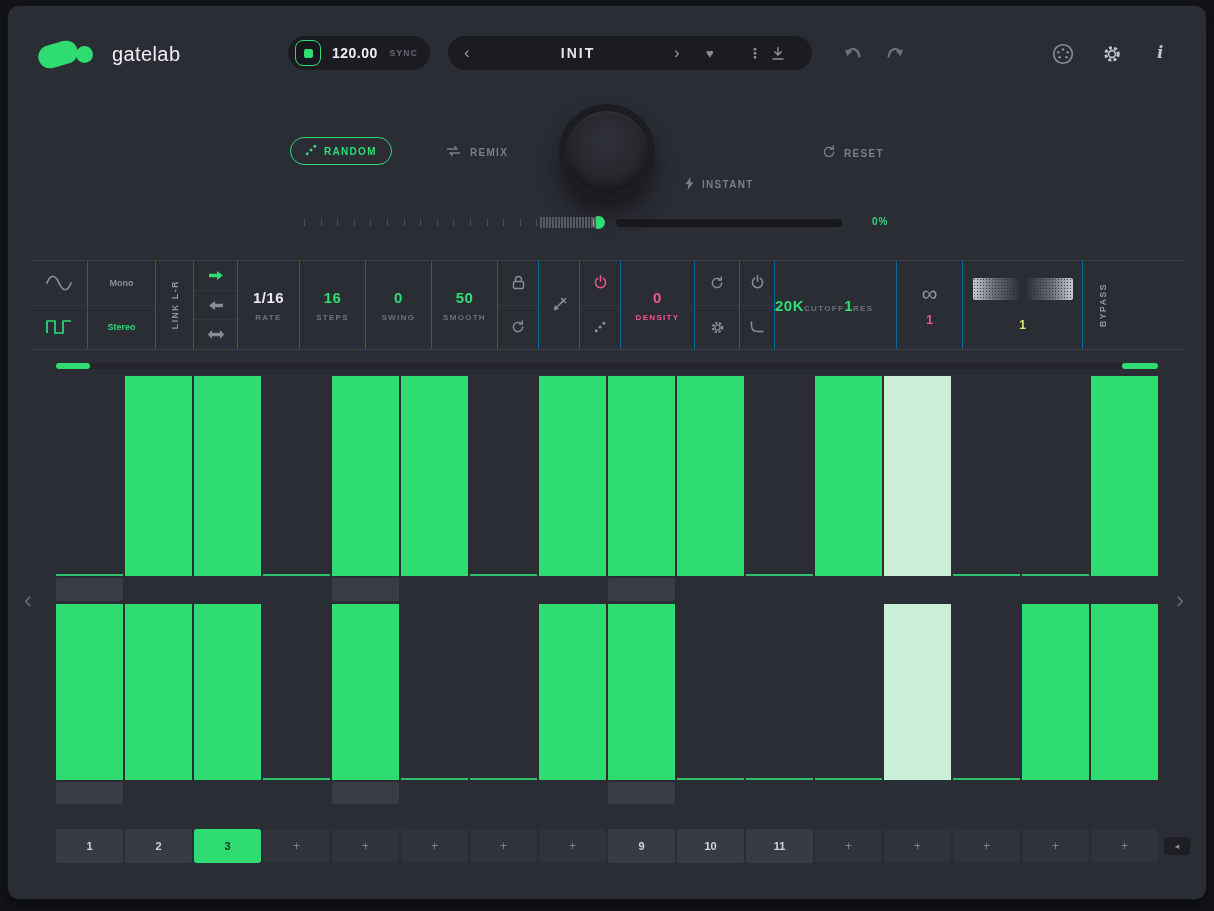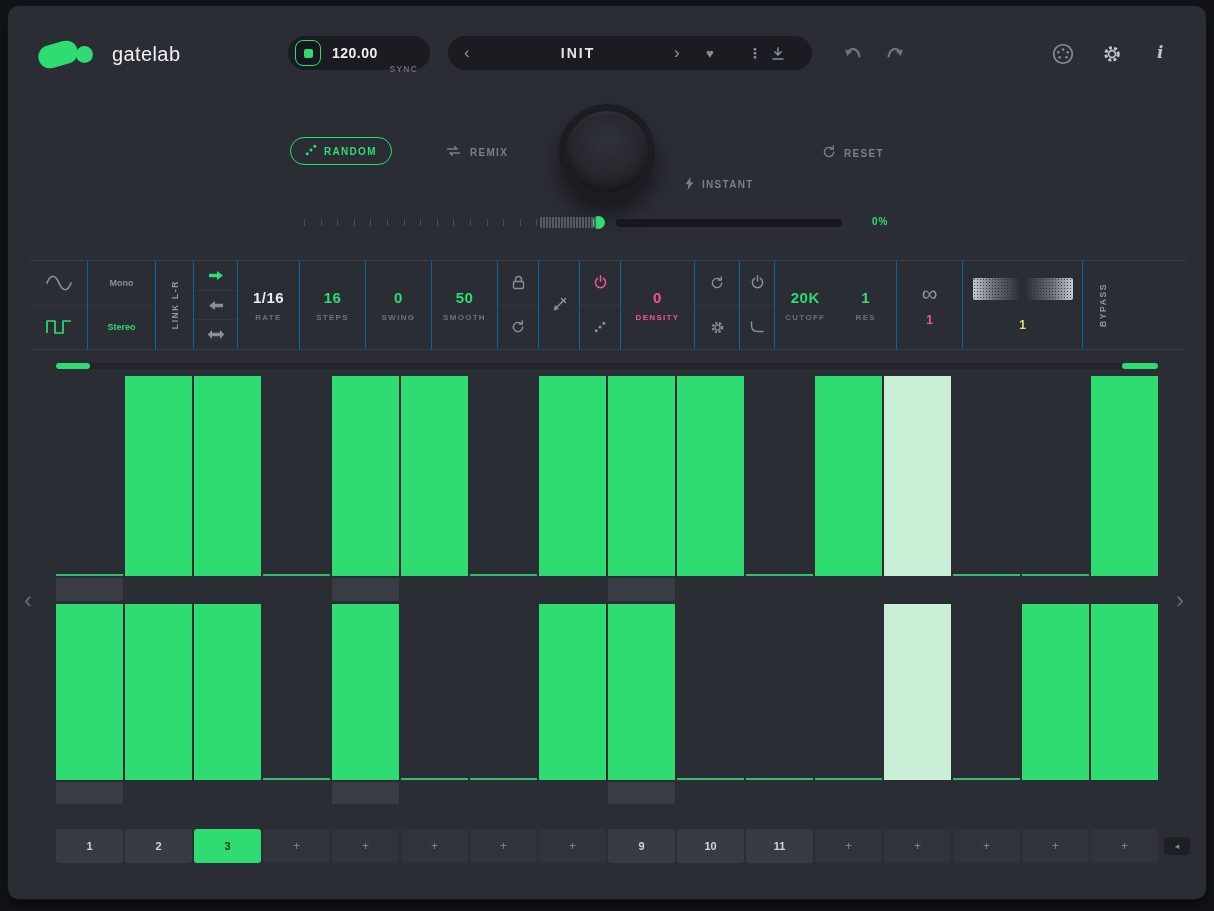--- a/index.html
+++ b/index.html
@@ -15,21 +15,21 @@
   .logo-mark .b1{position:absolute;left:0;top:4px;width:40px;height:23px;background:var(--accent);border-radius:13px;transform:rotate(-16deg);}
   .logo-mark .b2{position:absolute;left:38px;top:7px;width:17px;height:17px;background:var(--accent);border-radius:50%;}
   .logo-text{font-size:20px;color:#eef0f4;letter-spacing:.4px;}
 
   .pill{position:absolute;top:30px;height:34px;background:#1b1c21;border-radius:17px;}
   .transport{left:280px;width:142px;}
   .stop-btn{position:absolute;left:7px;top:4px;width:26px;height:26px;border:1.6px solid var(--accent);
     border-radius:8px;background:#17181d;display:flex;align-items:center;justify-content:center;box-sizing:border-box;}
   .stop-btn i{width:9px;height:9px;background:var(--accent);border-radius:2px;}
   .bpm{position:absolute;left:44px;height:34px;line-height:34px;font-size:14px;font-weight:bold;color:#eceef2;letter-spacing:.5px;}
-  .sync{position:absolute;right:12px;height:34px;line-height:34px;font-size:8.5px;font-weight:bold;color:#696c76;letter-spacing:1.2px;margin-top:16px;}
+  .sync{position:absolute;right:12px;height:34px;line-height:34px;font-size:8.5px;font-weight:bold;color:#696c76;letter-spacing:1.2px;}
 
   .preset{left:440px;width:364px;}
   .chev{position:absolute;top:1px;height:32px;line-height:31px;font-size:17px;color:#9599a3;cursor:default;}
   .preset-name{position:absolute;left:30px;width:200px;text-align:center;height:34px;line-height:34px;
     font-size:14px;font-weight:bold;letter-spacing:2px;color:#e3e5ea;}
   .ph-ic{position:absolute;top:0;height:34px;display:flex;align-items:center;color:#898d97;font-size:13px;}
   .ph-ic.kebab{font-size:14px;font-weight:bold;}
 
   .hbtn{position:absolute;display:flex;align-items:center;justify-content:center;color:#70737d;}
   .undo{left:836px;top:40px;}
@@ -71,21 +71,21 @@
   .flip svg{transform:scaleX(-1);}
   .pval{font-size:15px;font-weight:bold;letter-spacing:.5px;}
   .plab{font-size:8px;font-weight:bold;color:#6e717b;letter-spacing:1.3px;margin-top:7px;}
   .txt-white{color:#e9ebf0;} .txt-green{color:var(--accent);} .txt-pink{color:var(--pink);} .txt-yellow{color:var(--yellow);}
   .txt-gray{color:#8b8e98;font-size:9px;font-weight:bold;}
   .half.txt-green{font-size:9px;font-weight:bold;}
   .ic-gray{color:#8b8e98;} .ic-green{color:var(--accent);} .ic-pink{color:var(--pink);} .ic-dim{color:#7c7f89;}
   .vtext{writing-mode:vertical-rl;transform:rotate(180deg);font-size:8.5px;font-weight:bold;
     letter-spacing:1.6px;color:#9096a2;}
   .row2{flex-direction:row;}
-  .sub{flex:1;display:flex;flex-direction:column;align-items:center;justify-content:center;}
+  .sub{flex:1;display:flex;align-items:center;}
   .inf{font-size:22px;line-height:20px;color:#9096a0;}
   .cnt{font-size:12px;font-weight:bold;margin-top:9px;}
   .swatches{display:flex;gap:8px;margin-bottom:9px;}
   .swatch{width:46px;height:22px;border-radius:2px;display:block;}
   .swatch.l{background-image:radial-gradient(circle,rgba(43,45,53,.85) 34%,transparent 35%),
     linear-gradient(90deg,#c6cbd4 0%,#6a6e78 45%,#2f313a 100%);background-size:3px 3px,100% 100%;}
   .swatch.r{background-image:radial-gradient(circle,rgba(43,45,53,.85) 34%,transparent 35%),
     linear-gradient(270deg,#c6cbd4 0%,#6a6e78 45%,#2f313a 100%);background-size:3px 3px,100% 100%;}
 
   

